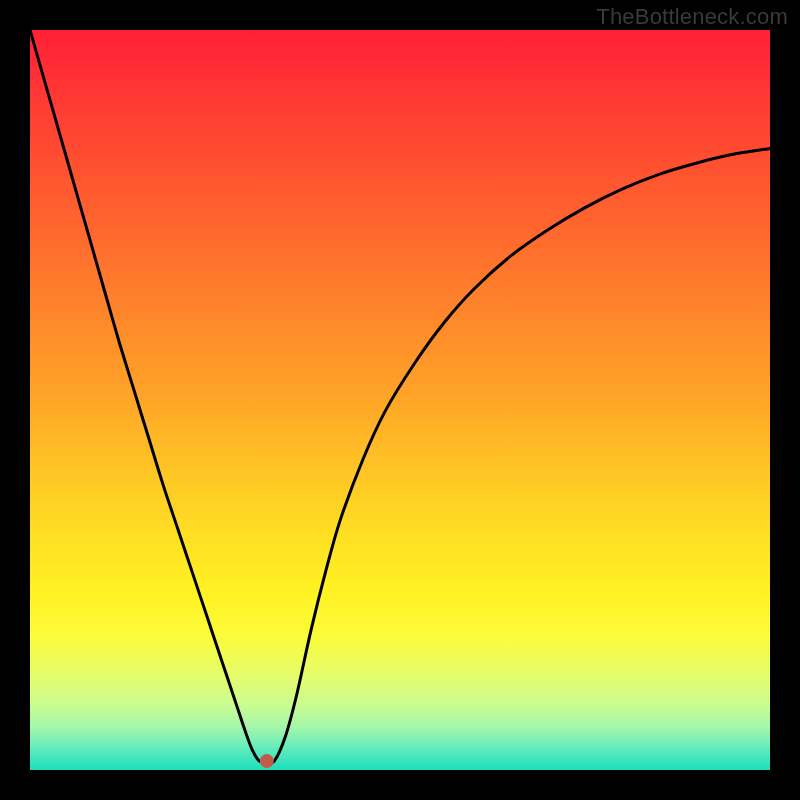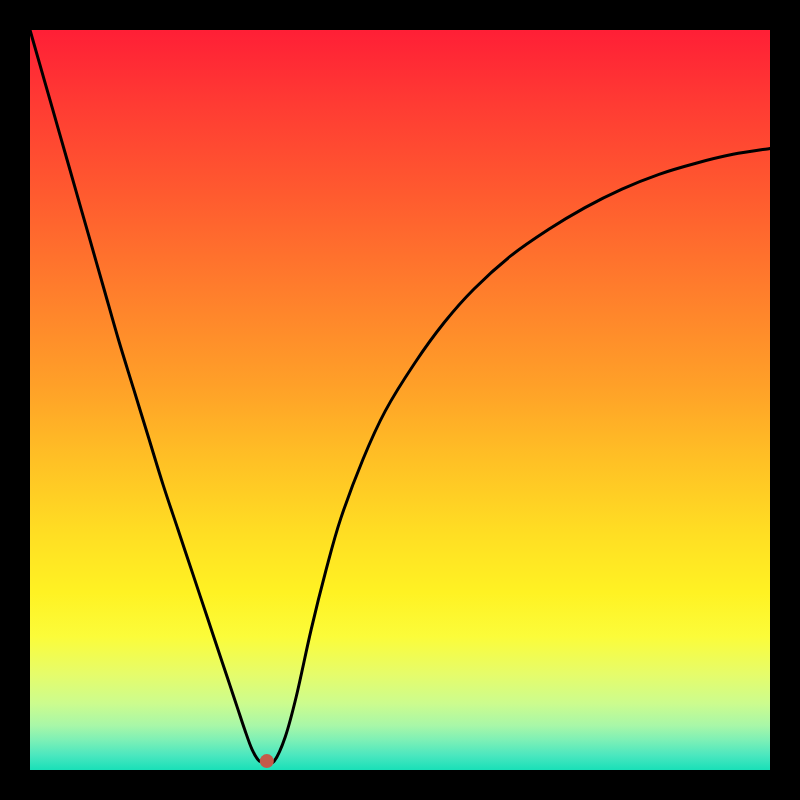--- a/index.html
+++ b/index.html
@@ -62,18 +62,19 @@
     overflow: visible;
   }
   .minpoint {
     fill: #c45a4a;
   }
 </style>
 </head>
 <body>
 
 <div class="frame">
+  <div class="watermark">TheBottleneck.com</div>
   <div class="plot"></div>
   <svg class="curve" viewBox="0 0 740 740" preserveAspectRatio="none">
     <path id="curve-path" fill="none" stroke="#000000" stroke-width="3" stroke-linejoin="round" stroke-linecap="round" d="M 0.00 0.00 C 2.47 8.63, 9.87 34.53, 14.80 51.80 C 19.73 69.07, 24.67 86.33, 29.60 103.60 C 34.53 120.87, 39.47 138.13, 44.40 155.40 C 49.33 172.67, 54.27 189.93, 59.20 207.20 C 64.13 224.47, 69.07 241.73, 74.00 259.00 C 78.93 276.27, 83.87 294.15, 88.80 310.80 C 93.73 327.45, 98.67 342.87, 103.60 358.90 C 108.53 374.93, 113.47 390.97, 118.40 407.00 C 123.33 423.03, 128.27 439.68, 133.20 455.10 C 138.13 470.52, 143.07 484.70, 148.00 499.50 C 152.93 514.30, 157.87 529.10, 162.80 543.90 C 167.73 558.70, 172.67 573.50, 177.60 588.30 C 182.53 603.10, 188.70 621.60, 192.40 632.70 C 196.10 643.80, 197.33 647.50, 199.80 654.90 C 202.27 662.30, 204.73 669.70, 207.20 677.10 C 209.67 684.50, 212.13 692.27, 214.60 699.30 C 217.07 706.33, 219.53 713.98, 222.00 719.28 C 224.47 724.58, 226.93 729.15, 229.40 731.12 C 231.87 733.09, 234.33 731.12, 236.80 731.12 C 239.27 731.12, 241.12 735.19, 244.20 731.12 C 247.28 727.05, 251.60 717.55, 255.30 706.70 C 259.00 695.85, 262.08 683.88, 266.40 666.00 C 270.72 648.12, 276.27 620.37, 281.20 599.40 C 286.13 578.43, 291.07 558.70, 296.00 540.20 C 300.93 521.70, 304.63 506.90, 310.80 488.40 C 316.97 469.90, 325.60 447.08, 333.00 429.20 C 340.40 411.32, 346.57 397.13, 355.20 381.10 C 363.83 365.07, 374.93 347.80, 384.80 333.00 C 394.67 318.20, 404.53 304.63, 414.40 292.30 C 424.27 279.97, 432.90 270.10, 444.00 259.00 C 455.10 247.90, 468.67 235.57, 481.00 225.70 C 493.33 215.83, 505.67 207.82, 518.00 199.80 C 530.33 191.78, 542.67 184.38, 555.00 177.60 C 567.33 170.82, 579.67 164.65, 592.00 159.10 C 604.33 153.55, 616.67 148.62, 629.00 144.30 C 641.33 139.98, 653.67 136.53, 666.00 133.20 C 678.33 129.87, 690.67 126.79, 703.00 124.32 C 715.33 121.85, 733.83 119.39, 740.00 118.40"></path>
     <circle id="min-marker" class="minpoint" r="7" cx="236.80" cy="731.12"></circle>
   </svg>
 </div>
 
 </body></html>

